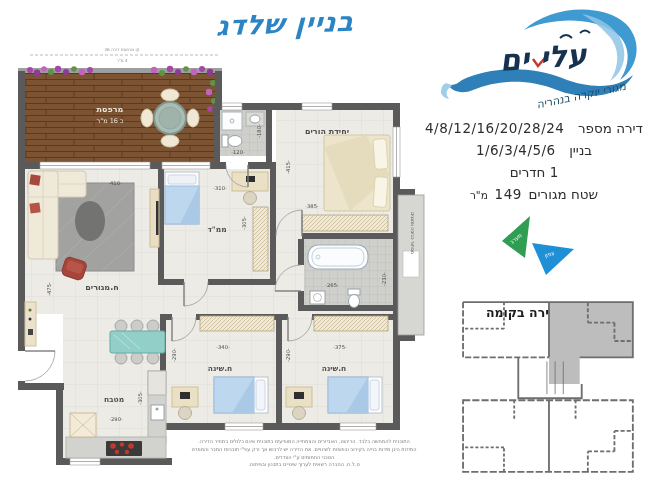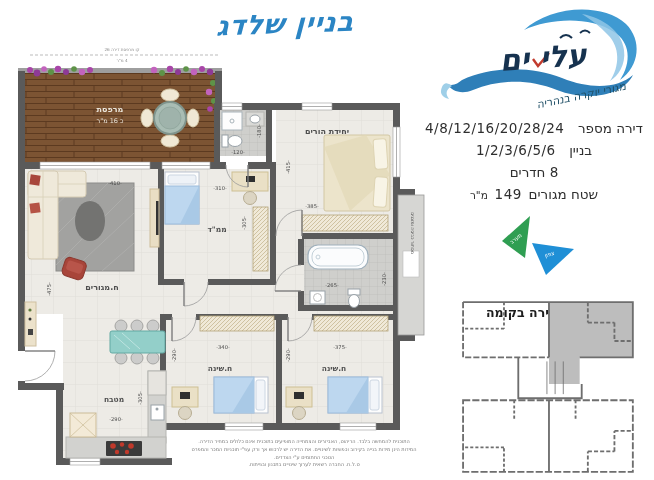--- a/index.html
+++ b/index.html
@@ -45,23 +45,23 @@
     </g>
     <text x="112" y="66" text-anchor="middle" font-size="30" font-weight="bold" font-style="italic" fill="#16324f" transform="rotate(-4 112 66)">עלי ים</text>
     <text x="150" y="97" text-anchor="middle" font-size="11" font-style="italic" fill="#1f4f66" transform="rotate(-12 150 97)">מגורי יוקרה בנהריה</text>
   </svg>
 
   <div class="details">
     <div class="row">
       <span>דירה מספר</span> <span class="num">4/8/12/16/20/28/24</span>
     </div>
     <div class="row">
-      <span>בניין</span> <span class="num">1/2/3/6/5/6</span>
+      <span>בניין</span> <span class="num">1/6/3/4/5/6</span>
     </div>
-    <div class="row">8 חדרים</div>
+    <div class="row">1 חדרים</div>
     <div class="row">
       <span>שטח מגורים</span> <span class="num">149</span> <span class="unit">מ"ר</span>
     </div>
   </div>
 
   <svg style="left:500px;top:214px;" width="84" height="64" viewBox="0 0 84 64">
     <polygon points="30,2 2,27 25,44" fill="#2f9e52"></polygon>
     <text x="17" y="26" text-anchor="middle" font-size="5.5" fill="#ffffff" transform="rotate(-38 17 26)">מערב</text>
     <polygon points="32,29 74,35 46,61" fill="#1f8fd6"></polygon>
     <text x="50" y="42" text-anchor="middle" font-size="5.5" fill="#ffffff" transform="rotate(-18 50 42)">צפון</text>

